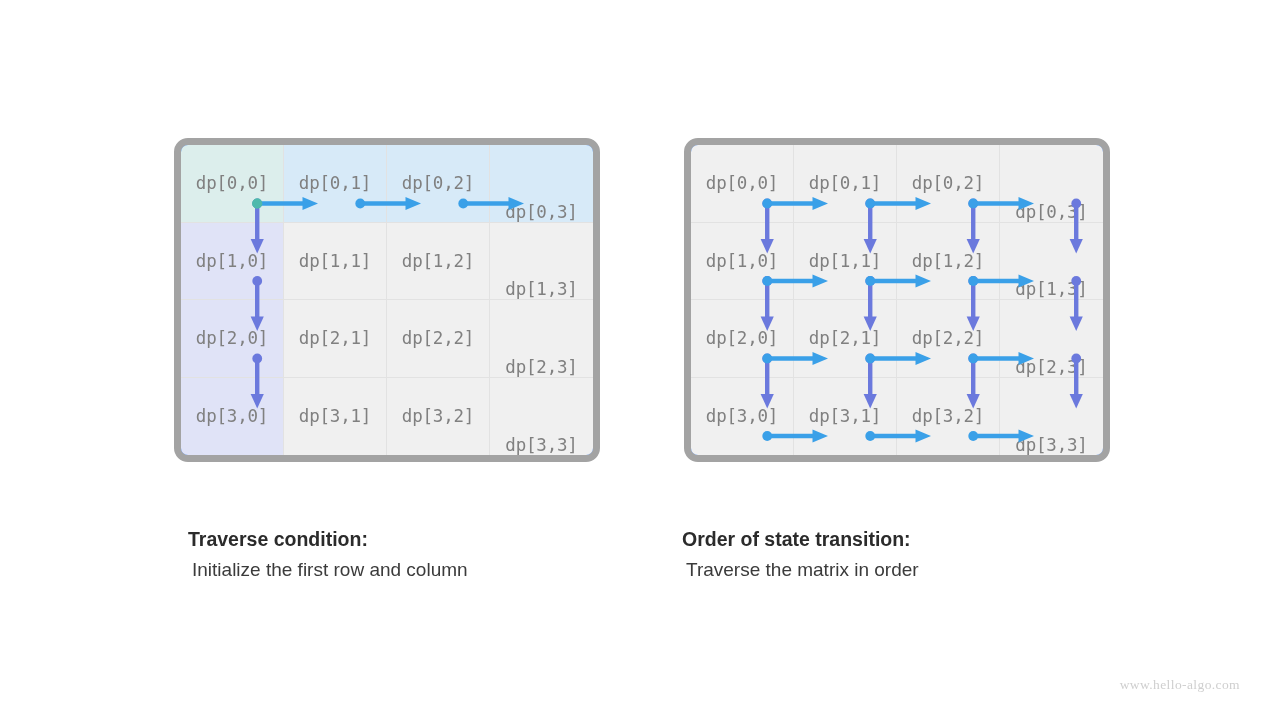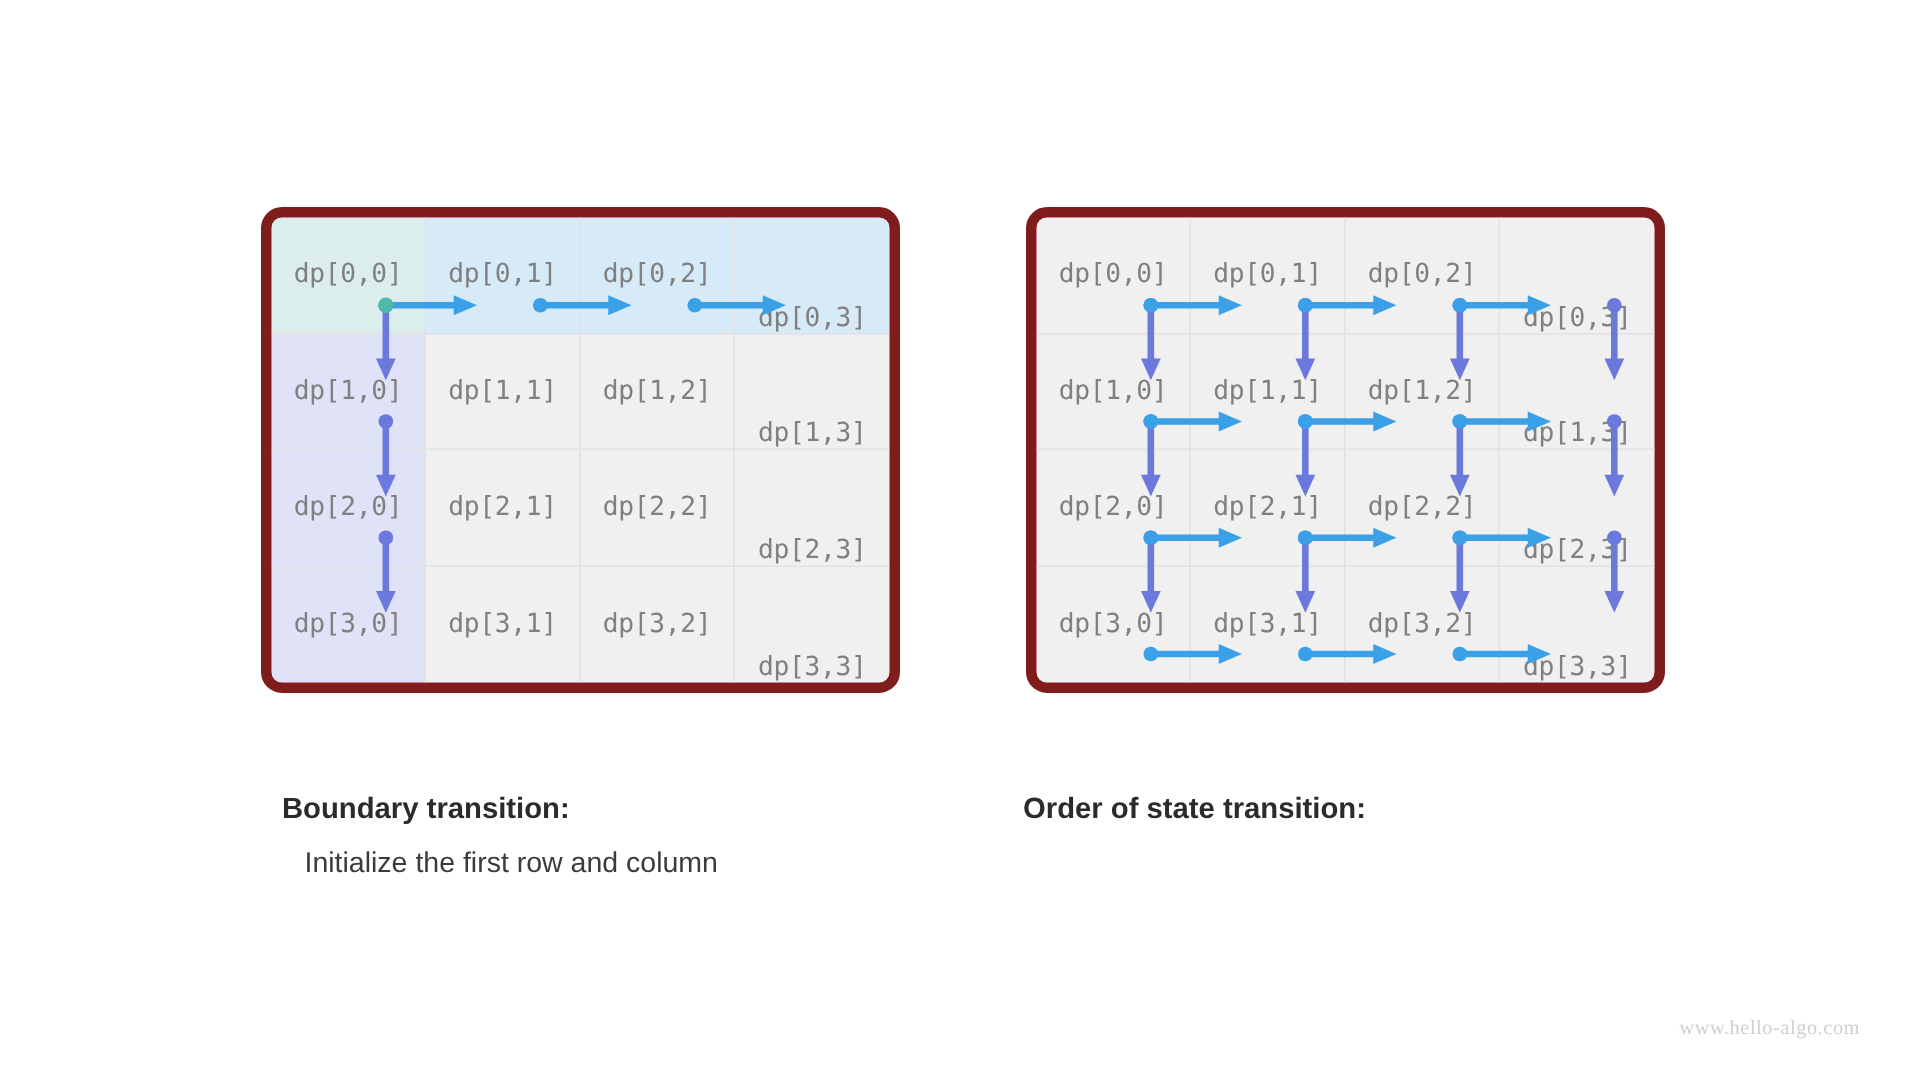--- a/index.html
+++ b/index.html
@@ -12,23 +12,23 @@
     height: 720px;
     position: relative;
     overflow: hidden;
     font-family: "Liberation Sans", sans-serif;
     -webkit-font-smoothing: antialiased;
   }
 
   .panel {
     position: absolute;
     box-sizing: border-box;
-    border: 7px solid #7f1d1d;
+    border: 7px solid #a3a3a3;
     border-radius: 14px;
-    background: #f9a8d4;
+    background: #3b82f6;
     overflow: hidden;
   }
   #panel-boundary { left: 174px; top: 138px; width: 426px; height: 324px; }
   #panel-order    { left: 684px; top: 138px; width: 426px; height: 324px; }
 
   .grid {
     position: absolute;
     inset: 0;
     display: grid;
     grid-template-columns: repeat(4, 1fr);
@@ -78,21 +78,21 @@
   .caption-title {
     font-size: 19.5px;
     font-weight: bold;
     color: #2b2b2b;
     margin: 0 0 9px 0;
     line-height: 1.15;
   }
   .caption-body {
     font-size: 19px;
     color: #3b3b3b;
-    margin: 15px;
+    margin: 4px;
     line-height: 1.15;
   }
 
   #watermark {
     position: absolute;
     right: 40px;
     bottom: 27px;
     font-family: Liberation Serif, serif;
     font-size: 13.5px;
     color: #cfcfcf;
@@ -362,21 +362,22 @@
         <g>
           <line x1="282.22" y1="291.0125" x2="329.99" y2="291.0125" stroke="#3aa0e8" stroke-width="4.4" stroke-linecap="butt"></line>
           <circle cx="282.22" cy="291.0125" r="4.9" fill="#3aa0e8"></circle>
           <path d="M 327.49 284.41249999999997 L 342.99 291.0125 L 327.49 297.6125 Z" fill="#3aa0e8"></path>
         </g>
       </svg>
   </div>
 </div>
 
 <div class="caption" id="caption-boundary">
-  <p class="caption-title">Boundary transition:</p>
+  <p class="caption-title">Traverse condition:</p>
   <p class="caption-body">Initialize the first row and column</p>
 </div>
 
 <div class="caption" id="caption-order">
   <p class="caption-title">Order of state transition:</p>
+  <p class="caption-body">Traverse the matrix in order</p>
 </div>
 
 <div id="watermark">www.hello-algo.com</div>
 
 </body></html>

